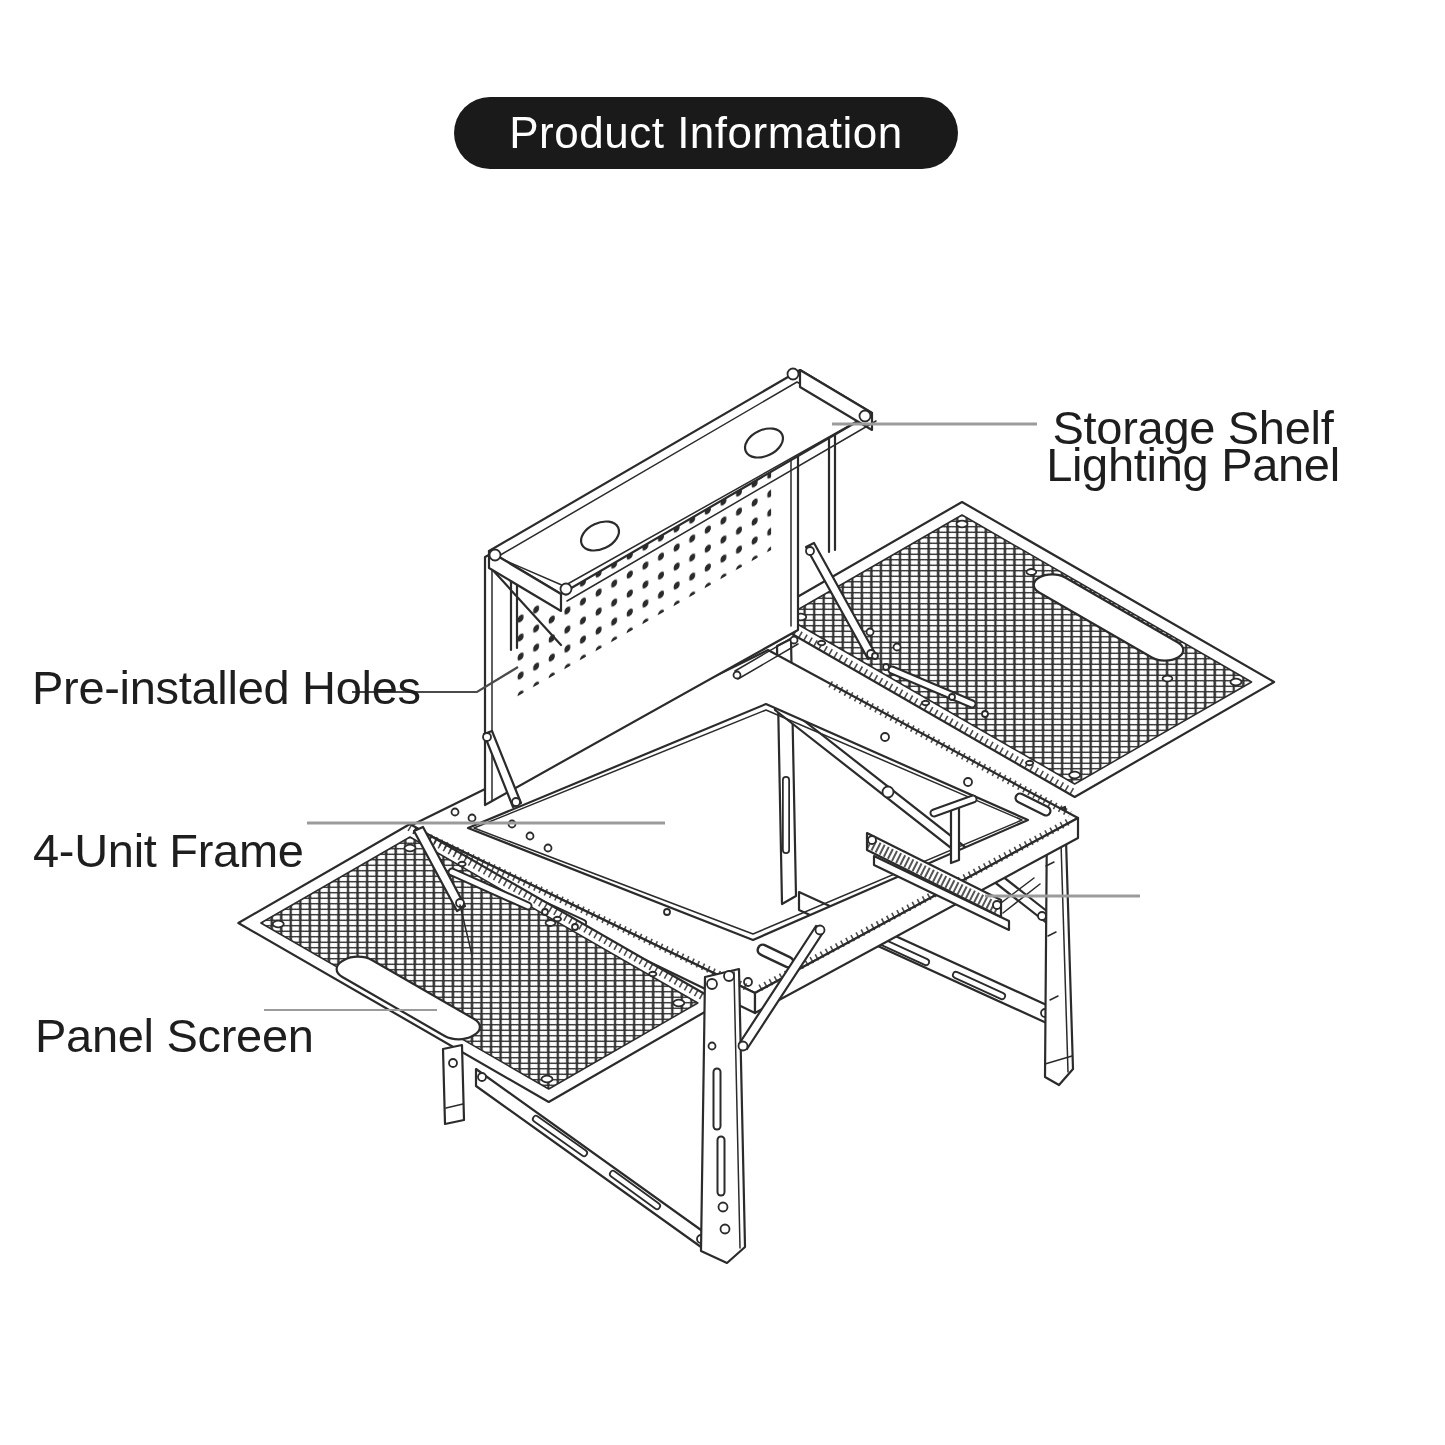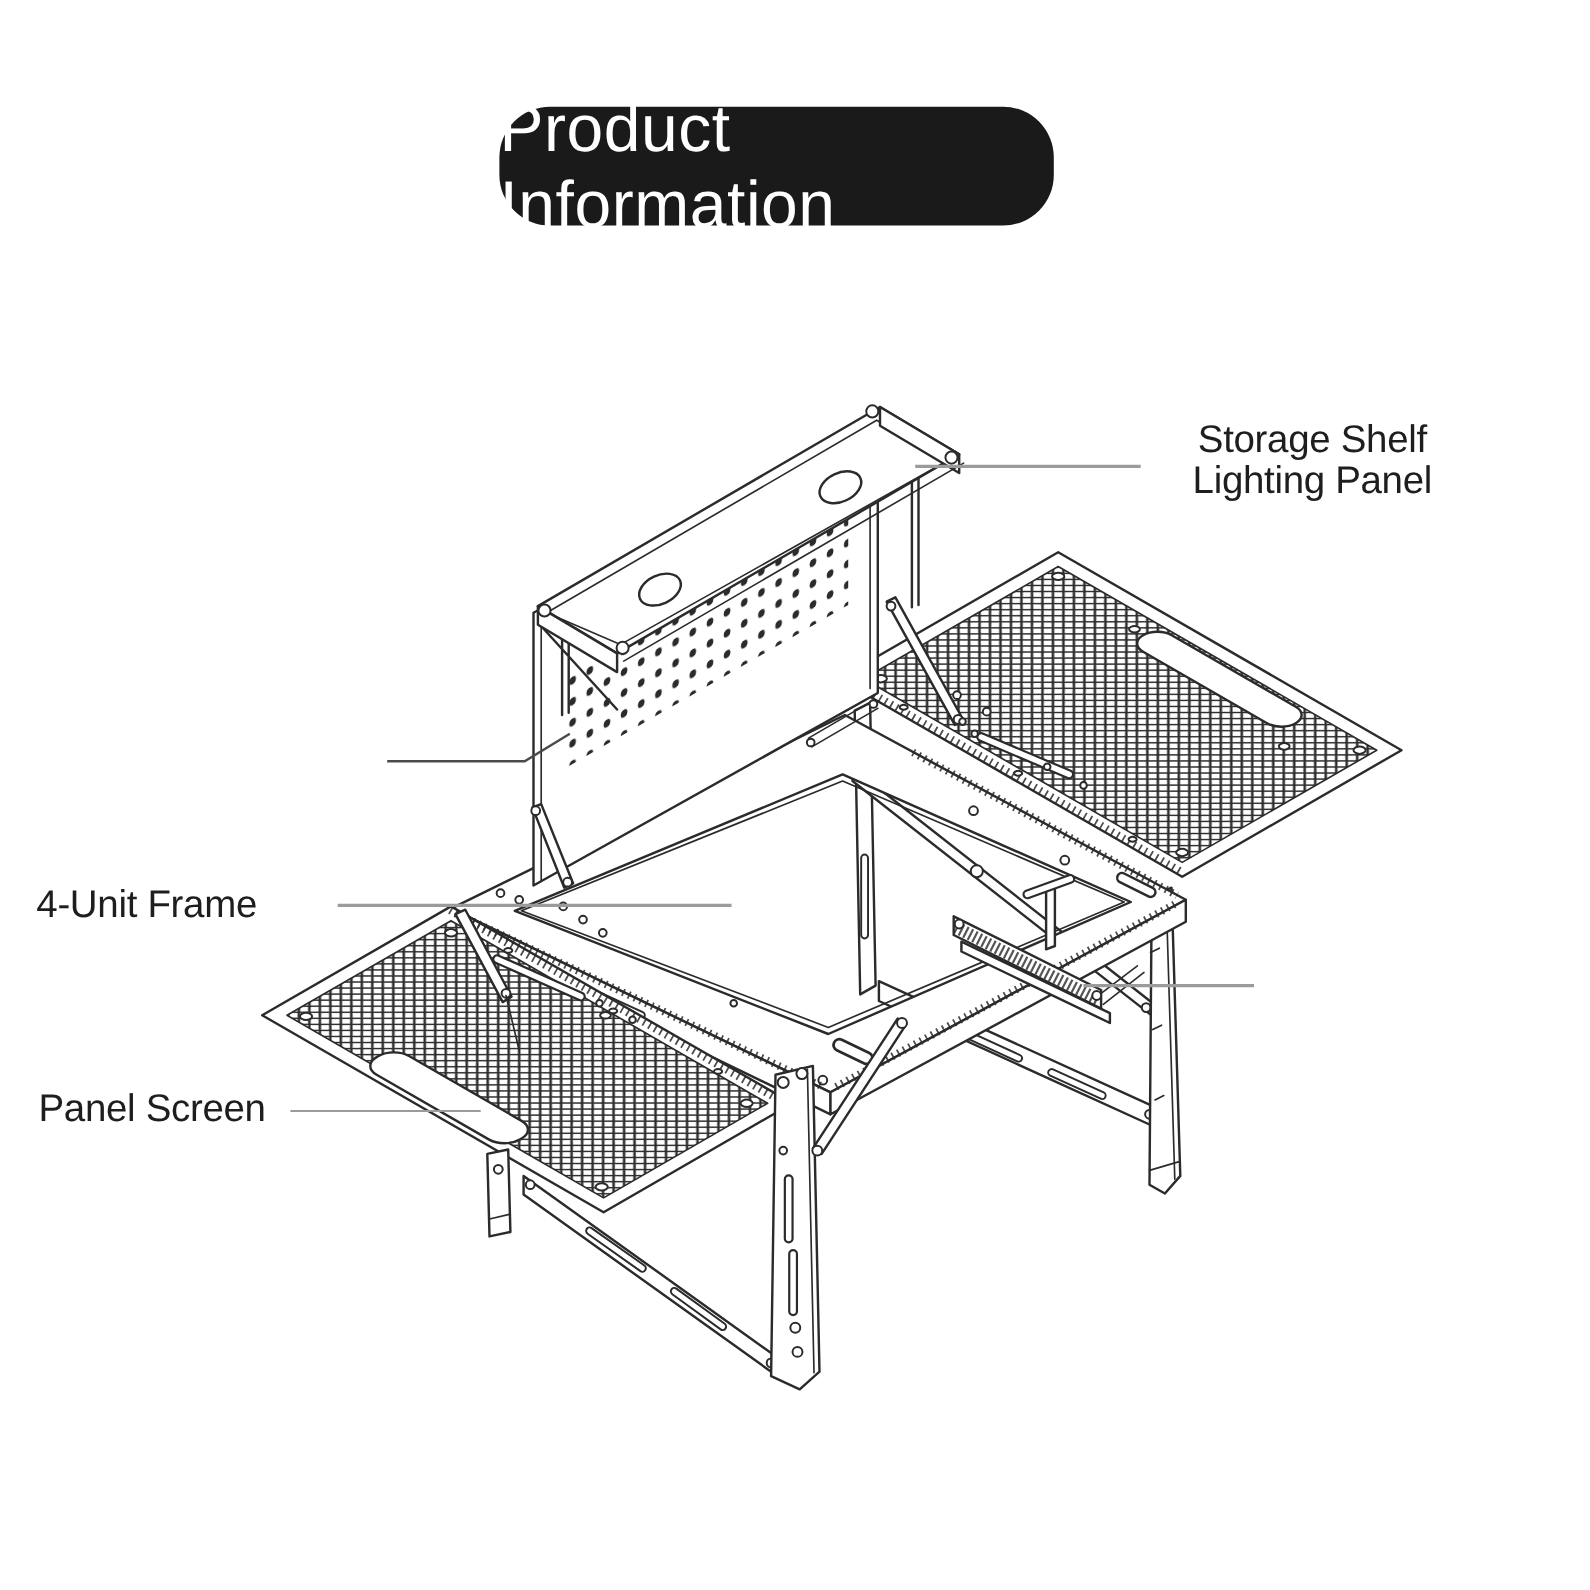--- a/index.html
+++ b/index.html
@@ -3,28 +3,28 @@
 <meta charset="utf-8">
 <style>
   html,body{margin:0;padding:0}
   body{
     width:1445px;height:1445px;position:relative;overflow:hidden;
     background:var(--background,#ffffff);
     font-family:"Liberation Sans",sans-serif;
   }
   .stage{position:absolute;inset:0}
   .title-pill{
-    position:absolute;left:454px;top:97px;width:504px;height:108px;
+    position:absolute;left:454px;top:97px;width:504px;height:72px;
     border-radius:46px;background:var(--title_bg,#1a1a1a);
     color:var(--title_text,#ffffff);display:flex;align-items:center;justify-content:center;
-    font-size:60px;font-weight:500;letter-spacing:.5px;
+    font-size:44px;font-weight:500;letter-spacing:.5px;
   }
   .callout{
     position:absolute;color:var(--label_text,#1e1e1e);
-    font-size:35px;line-height:37px;letter-spacing:-.3px;white-space:nowrap;
+    font-size:47px;line-height:37px;letter-spacing:-.3px;white-space:nowrap;margin-top:28px;
   }
   .callout.center{text-align:center}
   #co-storage{left:1028px;top:381px;width:330px}
   #co-diy{left:32px;top:641px}
   #co-frame{left:33px;top:804px}
   #co-folding{left:1162px;top:876px}
   #co-side{left:35px;top:989px}
 
   svg.diagram{position:absolute;left:0;top:0;color:var(--ink,#2b2b2b)}
   .ln{stroke:currentColor;stroke-width:2.2;fill:none;stroke-linejoin:round;stroke-linecap:round}
@@ -257,20 +257,21 @@
 
   <div class="title-pill">
     <span>Product Information</span>
   </div>
 
   <div class="callout center" id="co-storage">
     <div>Storage Shelf</div>
     <div>Lighting Panel</div>
   </div>
   <div class="callout" id="co-diy">
+    <div>Pre-installed Holes</div>
   </div>
   <div class="callout" id="co-frame">
     <div>4-Unit Frame</div>
   </div>
   <div class="callout" id="co-side">
     <div>Panel Screen</div>
   </div>
 
 </div>
 

